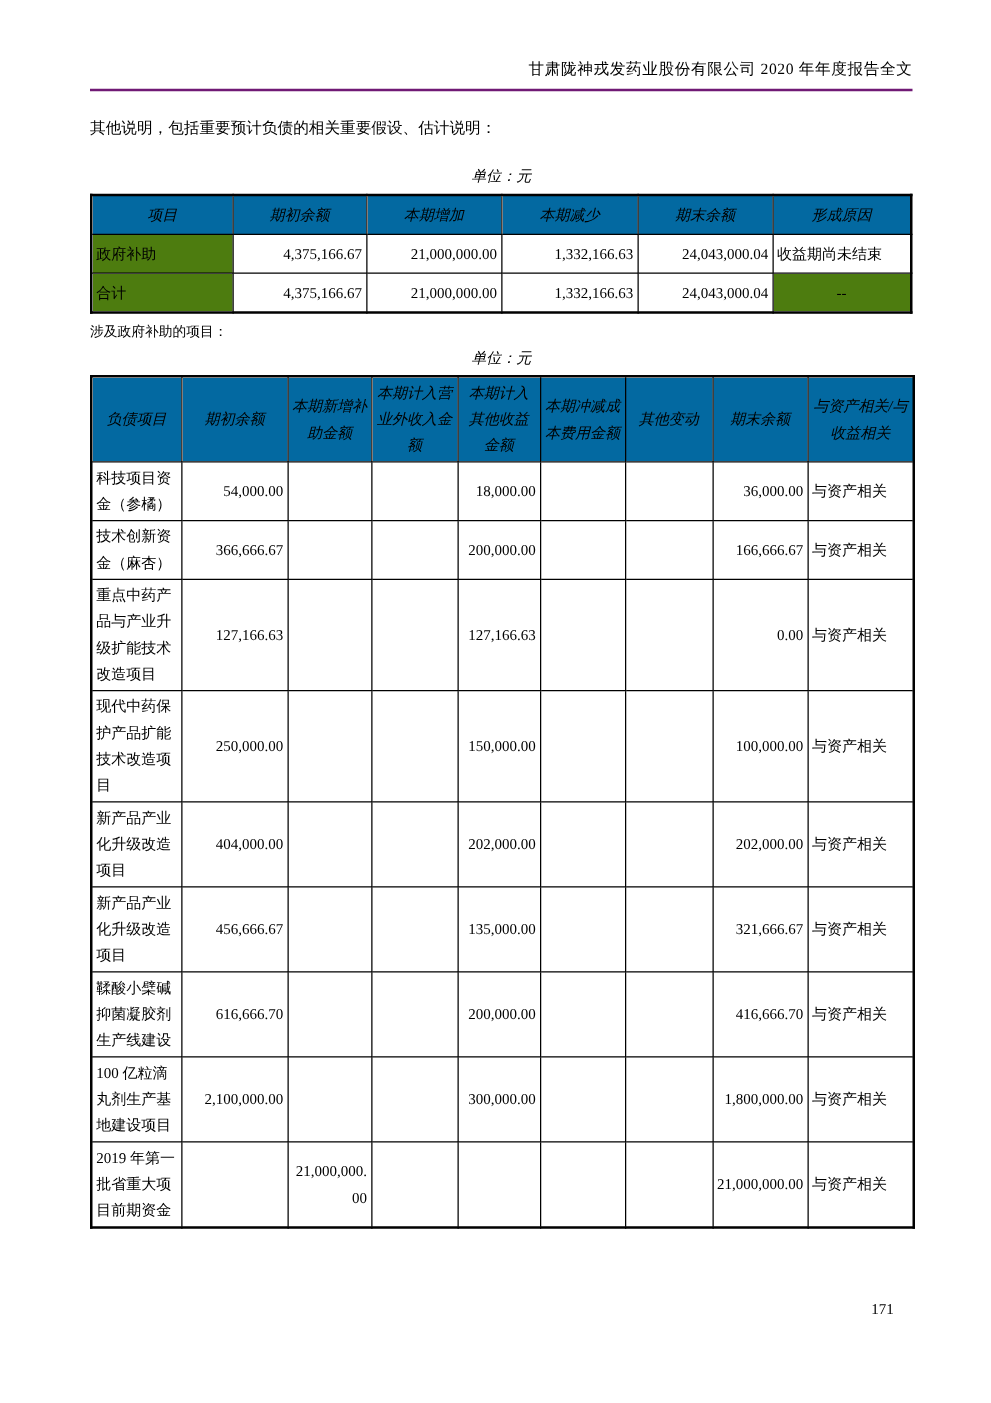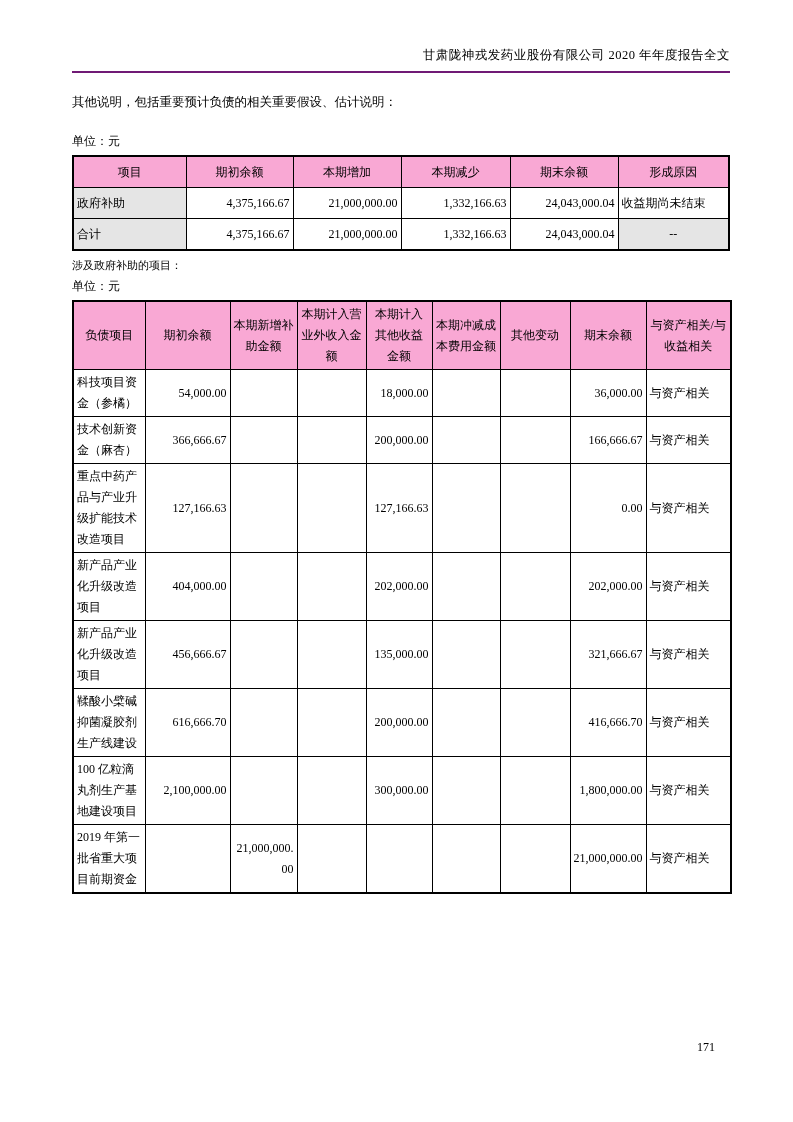--- a/index.html
+++ b/index.html
@@ -7,36 +7,36 @@
     width:793px;height:1122px;background:#ffffff;position:relative;
     font-family:"Liberation Serif","DejaVu Serif",serif;color:#000;overflow:hidden;
   }
   .content{padding:0 63px 0 72px;}
   .doc-header{
     margin-top:47px;text-align:right;font-size:12.5px;letter-spacing:.5px;
     padding-bottom:7px;border-bottom:2px solid #701a75;
   }
   .intro{margin-top:21px;font-size:12.5px;}
   .section-heading{margin-top:27px;font-size:15px;font-weight:bold;}
-  .unit-label{margin-top:22px;text-align:left;font-size:12px;}
+  .unit-label{margin-top:22px;text-align:center;font-size:12px;font-style:italic;}
   .unit-label.tight{margin-top:5px;}
   .sub-text{margin-top:7px;font-size:11px;}
   table{
     border-collapse:collapse;table-layout:fixed;width:658px;margin-top:5px;
     font-size:12px;border:2px solid #000;
   }
   th,td{
     border:1px solid #000;padding:2px 3px;vertical-align:middle;
     line-height:1.75;word-break:break-all;overflow:hidden;
   }
-  th{background:#f9a8d4;font-weight:normal;}
+  th{background:#0369a1;font-weight:normal;font-style:italic;}
   td.l{text-align:left;}
   td.r{text-align:right;}
   td.c{text-align:center;}
-  td.shade{background:#e5e5e5;}
+  td.shade{background:#4d7c0f;}
   #table1 th, #table1 td{height:26px;}
   .page-number{position:absolute;top:1040px;left:697px;font-size:12px;}
 </style>
 </head>
 <body>
 
 <div class="content">
 
   <div class="doc-header">甘肃陇神戎发药业股份有限公司 2020 年年度报告全文</div>
 
@@ -141,20 +141,31 @@
           <td class="r">127,166.63</td>
           <td class="r"></td>
           <td class="r"></td>
           <td class="r">127,166.63</td>
           <td class="r"></td>
           <td class="r"></td>
           <td class="r">0.00</td>
           <td class="l">与资产相关</td>
         </tr>
         <tr>
+          <td class="l">现代中药保护产品扩能技术改造项目</td>
+          <td class="r">250,000.00</td>
+          <td class="r"></td>
+          <td class="r"></td>
+          <td class="r">150,000.00</td>
+          <td class="r"></td>
+          <td class="r"></td>
+          <td class="r">100,000.00</td>
+          <td class="l">与资产相关</td>
+        </tr>
+        <tr>
           <td class="l">新产品产业化升级改造项目</td>
           <td class="r">404,000.00</td>
           <td class="r"></td>
           <td class="r"></td>
           <td class="r">202,000.00</td>
           <td class="r"></td>
           <td class="r"></td>
           <td class="r">202,000.00</td>
           <td class="l">与资产相关</td>
         </tr>

